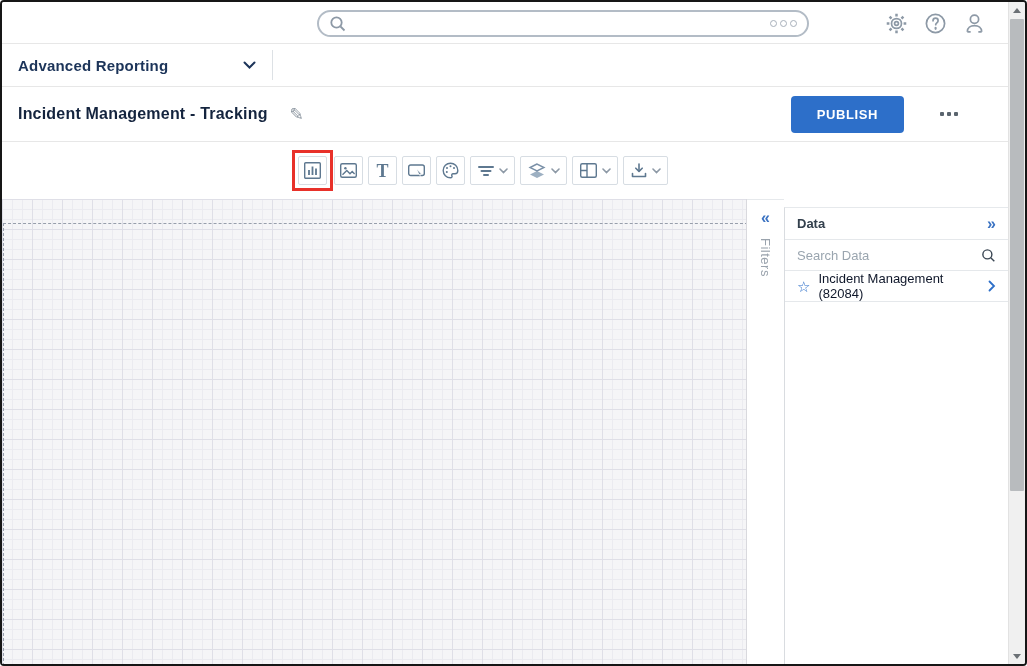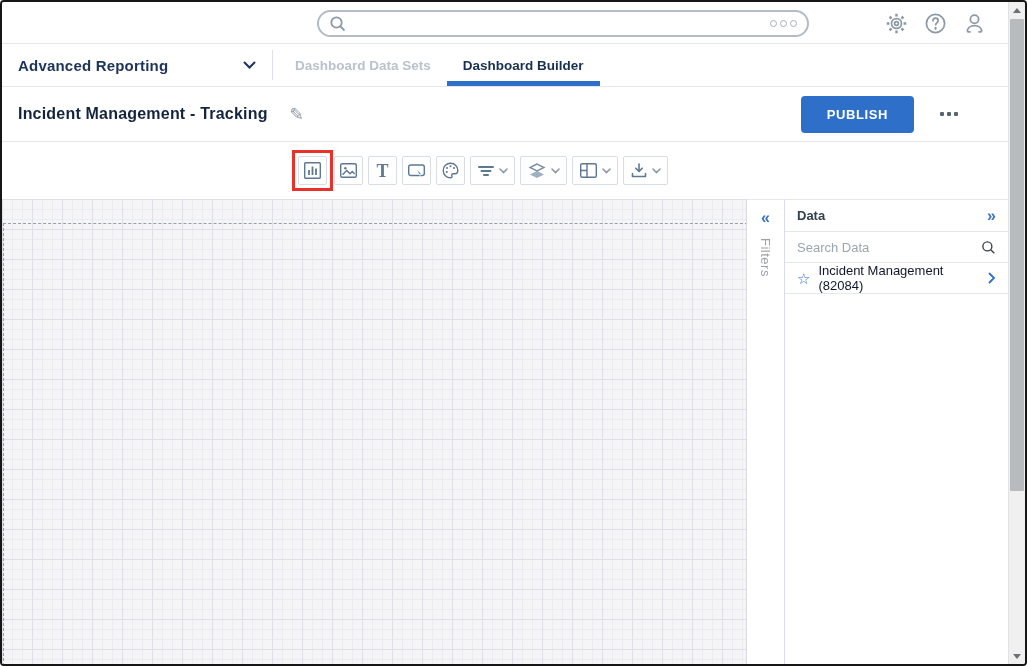--- a/index.html
+++ b/index.html
@@ -35,21 +35,21 @@
   .tabs{ display:flex; align-items:stretch; margin-left:6px; }
   .tab{ position:relative; display:flex; align-items:center; padding:0 16px; font-size:13.5px; font-weight:700; cursor:pointer; }
   .tab.inactive{ color:#b9c2cd; }
   .tab.active{ color:#17304f; }
   .tab.active::after{ content:""; position:absolute; left:0; right:0; bottom:0; height:5px; background:#2d6fc9; }
 
   
   .title-row{ height:55px; flex:0 0 55px; display:flex; align-items:center; padding:0 16px; background:#fff; border-bottom:1px solid #e7e7e7; }
   .page-title{ font-size:16px; font-weight:700; color:#14243e; letter-spacing:.2px; }
   .pencil{ margin-left:22px; color:#8a949e; font-size:17px; transform:rotate(0deg); cursor:pointer; }
-  .title-actions{ margin-left:auto; display:flex; align-items:center; gap:24px; padding-right:32px;justify-content:flex-end; }
+  .title-actions{ margin-left:auto; display:flex; align-items:center; gap:34px; padding-right:32px;justify-content:flex-end; }
   .publish-btn{
     background:#2d6fc9; color:#fff; border:none; border-radius:4px;
     font-family:"Liberation Sans",sans-serif; font-size:13px; font-weight:700; letter-spacing:.6px;
     padding:11px 26px; cursor:pointer;
   }
   .dots3{ display:flex; gap:3px; cursor:pointer; padding:6px 2px; }
   .dots3 span{ width:4px; height:4px; background:#5a646e; border-radius:1px; display:block; }
 
   
   .toolbar{ height:57px; flex:0 0 57px; background:#fff; display:flex; align-items:center; padding-left:296px; }
@@ -81,21 +81,21 @@
     border-top:1.5px dashed #979eab; border-left:1.5px dashed #979eab;
   }
   .filters-strip{
     width:37px; flex:0 0 37px; background:#fff; border-top:1px solid #e6e9ec;
     display:flex; flex-direction:column; align-items:center; padding-top:10px;
   }
   .collapse-left{ color:#3a72c2; font-size:16px; font-weight:700; cursor:pointer; line-height:1; }
   .filters-label{
     margin-top:12px; writing-mode:vertical-rl; font-size:13px; color:#9aa3ad; letter-spacing:.5px;
   }
-  .data-panel{ flex:1; background:#fff; border-left:1px solid #d9dce0; border-top:1px solid #e6e9ec; display:flex; flex-direction:column; }
+  .data-panel{ flex:1; background:#fff; border-left:1px solid #d9dce0; border-top:1px solid #e6e9ec; display:flex; flex-direction:column;margin-top:8px; }
   .dp-row{ display:flex; align-items:center; padding:0 12px; border-bottom:1px solid #e5e8eb; }
   .dp-header{ height:32px; }
   .dp-title{ font-size:13px; font-weight:700; color:#33404d; }
   .expand-right{ margin-left:auto; color:#3a72c2; font-size:16px; font-weight:700; cursor:pointer; line-height:1; }
   .dp-search{ height:31px; }
   .dp-search input{ flex:1; border:none; outline:none; font-size:13px; color:#42505e; background:transparent; }
   .dp-search input::placeholder{ color:#9aa5af; }
   .dp-item{ height:31px; cursor:pointer; }
   .star{ color:#2d6fc9; font-size:15px; margin-right:8px; line-height:1; }
   .dp-item-label{ font-size:13px; color:#0f172a; }
@@ -169,24 +169,20 @@
     <div class="navbar">
       <div class="module-select">
         <span class="module-label">Advanced Reporting</span>
         <span class="module-caret">
           <svg width="13" height="9" viewBox="0 0 13 9" fill="none" stroke="#1c3459" stroke-width="2" stroke-linecap="round">
             <polyline points="1.5,1.5 6.5,6.5 11.5,1.5"></polyline>
           </svg>
         </span>
       </div>
       <div class="nav-divider"></div>
-      <div class="tabs">
-        <div class="tab inactive">Dashboard Data Sets</div>
-        <div class="tab active">Dashboard Builder</div>
-      </div>
     </div>
 
     <div class="title-row">
       <span class="page-title">Incident Management - Tracking</span>
       <span class="pencil">✎</span>
       <div class="title-actions">
         <button class="publish-btn">PUBLISH</button>
         <span class="dots3">
             <span></span>
             <span></span>

